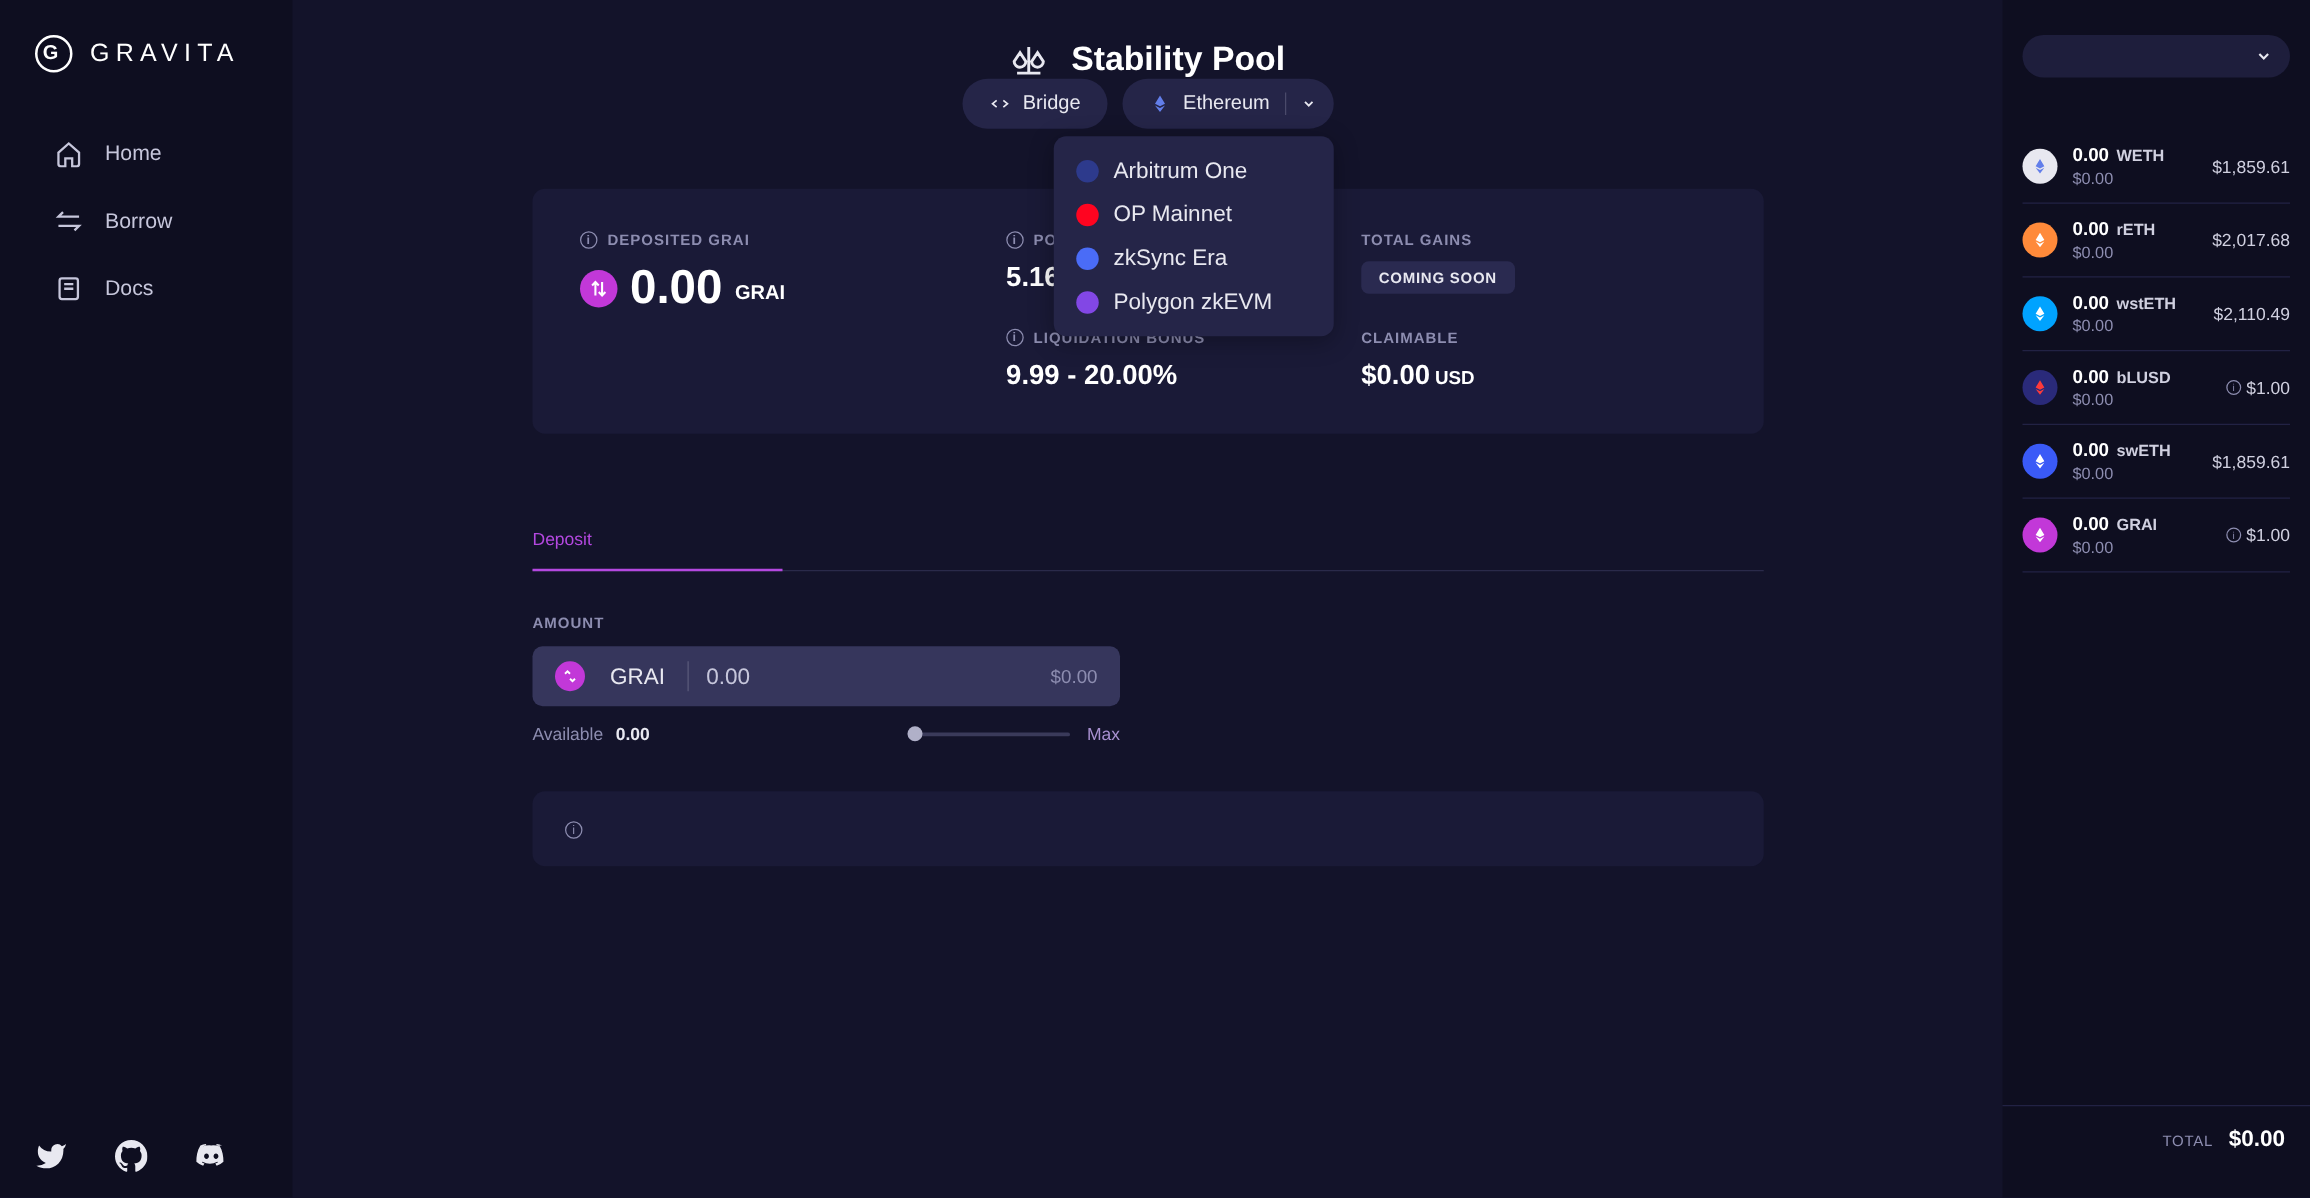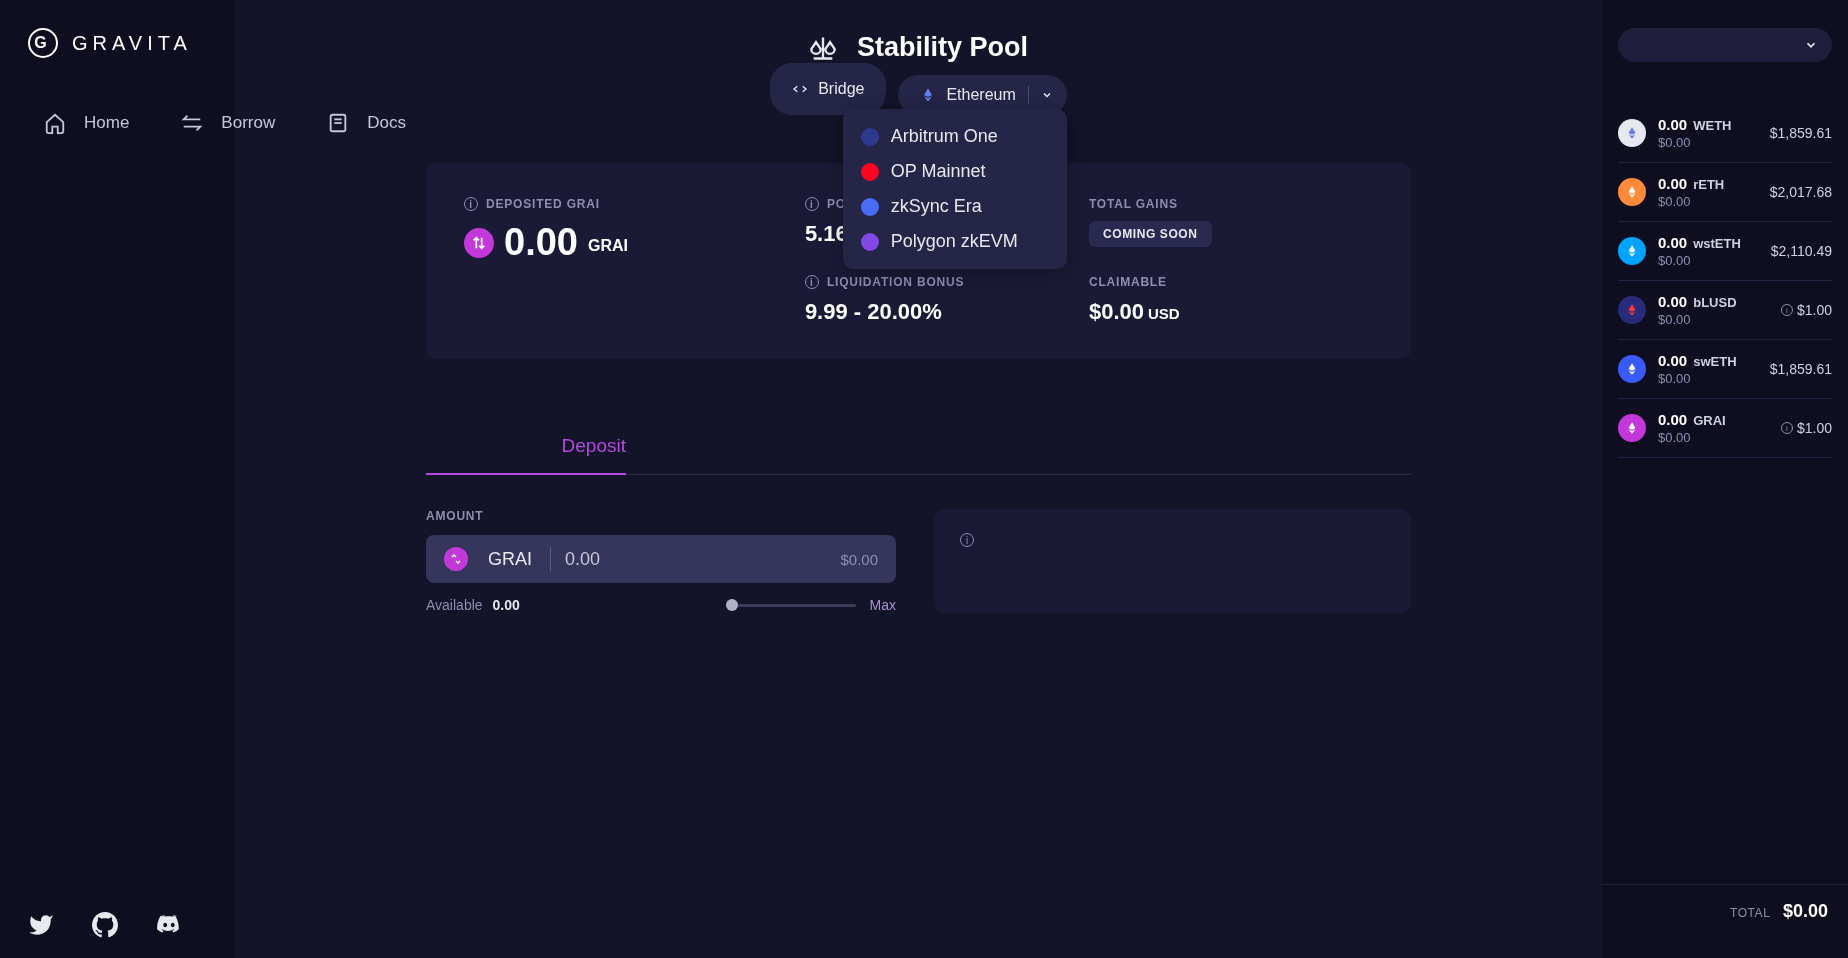--- a/index.html
+++ b/index.html
@@ -33,21 +33,21 @@
   width: 30px;
   height: 30px;
   border: 2.5px solid #fff;
   border-radius: 50%;
   display: flex;
   align-items: center;
   justify-content: center;
   font-weight: 700;
   font-size: 16px;
 }
-.nav { display: flex; flex-direction: row; gap: 4px; padding: 0 20px; }
+.nav { display: flex; flex-direction: column; gap: 4px; padding: 0 20px; }
 .nav-item {
   display: flex;
   align-items: center;
   gap: 18px;
   padding: 14px 24px;
   color: #c6c6db;
   font-size: 17px;
   cursor: pointer;
   border-radius: 8px;
 }
@@ -76,21 +76,21 @@
   display: flex;
   align-items: center;
   gap: 10px;
   background: #252548;
   border-radius: 22px;
   padding: 11px 22px;
   font-size: 16px;
   color: #e8e8f0;
   cursor: pointer;
 }
-.pill-btn.net { padding-right: 14px; margin-top: 12px; }
+.pill-btn.net { padding-right: 14px; }
 .net-sep { width: 1px; height: 18px; background: #4a4a6a; margin: 0 2px; }
 .chev { width: 12px; height: 12px; }
 .dropdown {
   position: absolute;
   top: 46px;
   right: 0;
   width: 224px;
   background: #252548;
   border-radius: 10px;
   padding: 10px 0;
@@ -162,27 +162,27 @@
 }
 .deposited-col { grid-row: 1 / span 2; }
 .tabs {
   display: flex;
   border-bottom: 1px solid #2a2a4a;
   margin-top: 60px;
 }
 .tab {
   padding: 16px 0;
   width: 200px;
-  text-align: right;
-  font-size: 19px;
+  text-align: left;
+  font-size: 14px;
   cursor: pointer;
   color: #8d8db0;
 }
 .tab.active { color: #b448e0; border-bottom: 2px solid #b448e0; margin-bottom: -1px; }
-.form-area { margin-top: 34px; display: flex; gap: 38px; }
+.form-area { margin-top: 34px; display: flex; gap: 38px; flex-direction: column; }
 .form-left { width: 470px; }
 .amount-label { font-size: 12px; letter-spacing: 0.8px; color: #8d8db0; font-weight: 600; margin-bottom: 12px; }
 .input-row {
   background: #36365c;
   border-radius: 8px;
   display: flex;
   align-items: center;
   padding: 12px 18px;
 }
 .input-token { display: flex; align-items: center; gap: 10px; font-size: 18px; font-weight: 500; padding-right: 18px; border-right: 1px solid #5a5a7a; }

